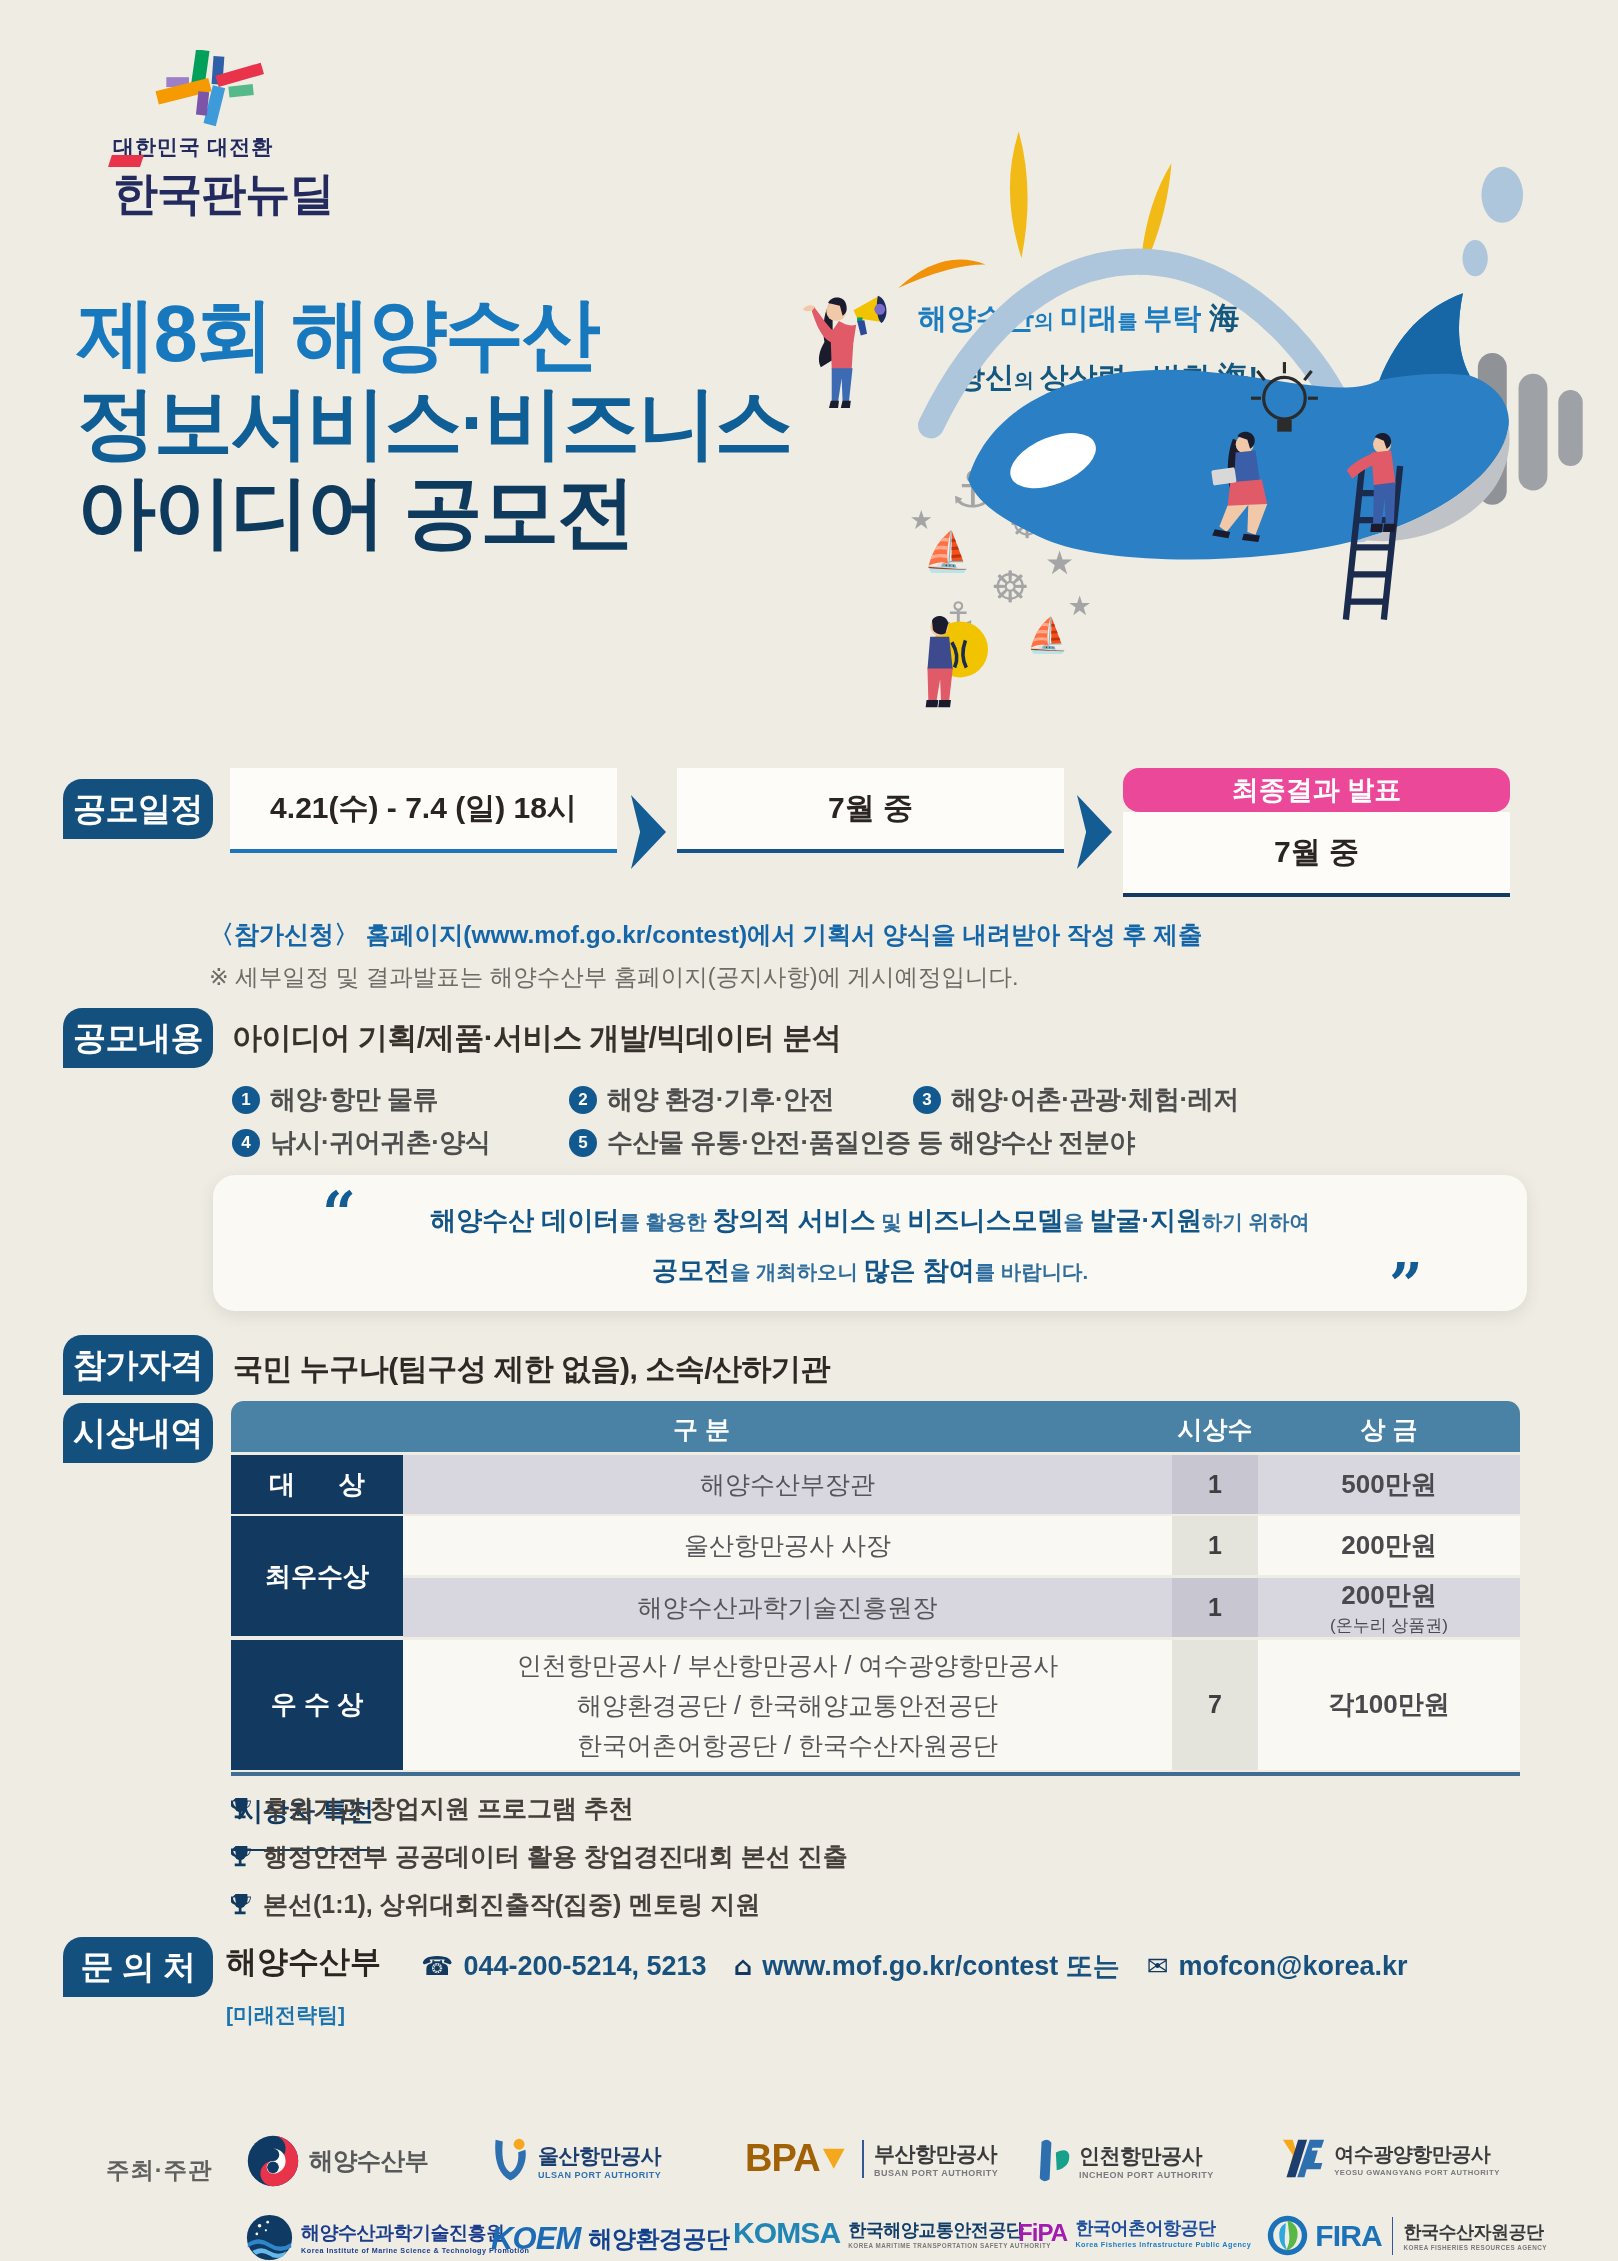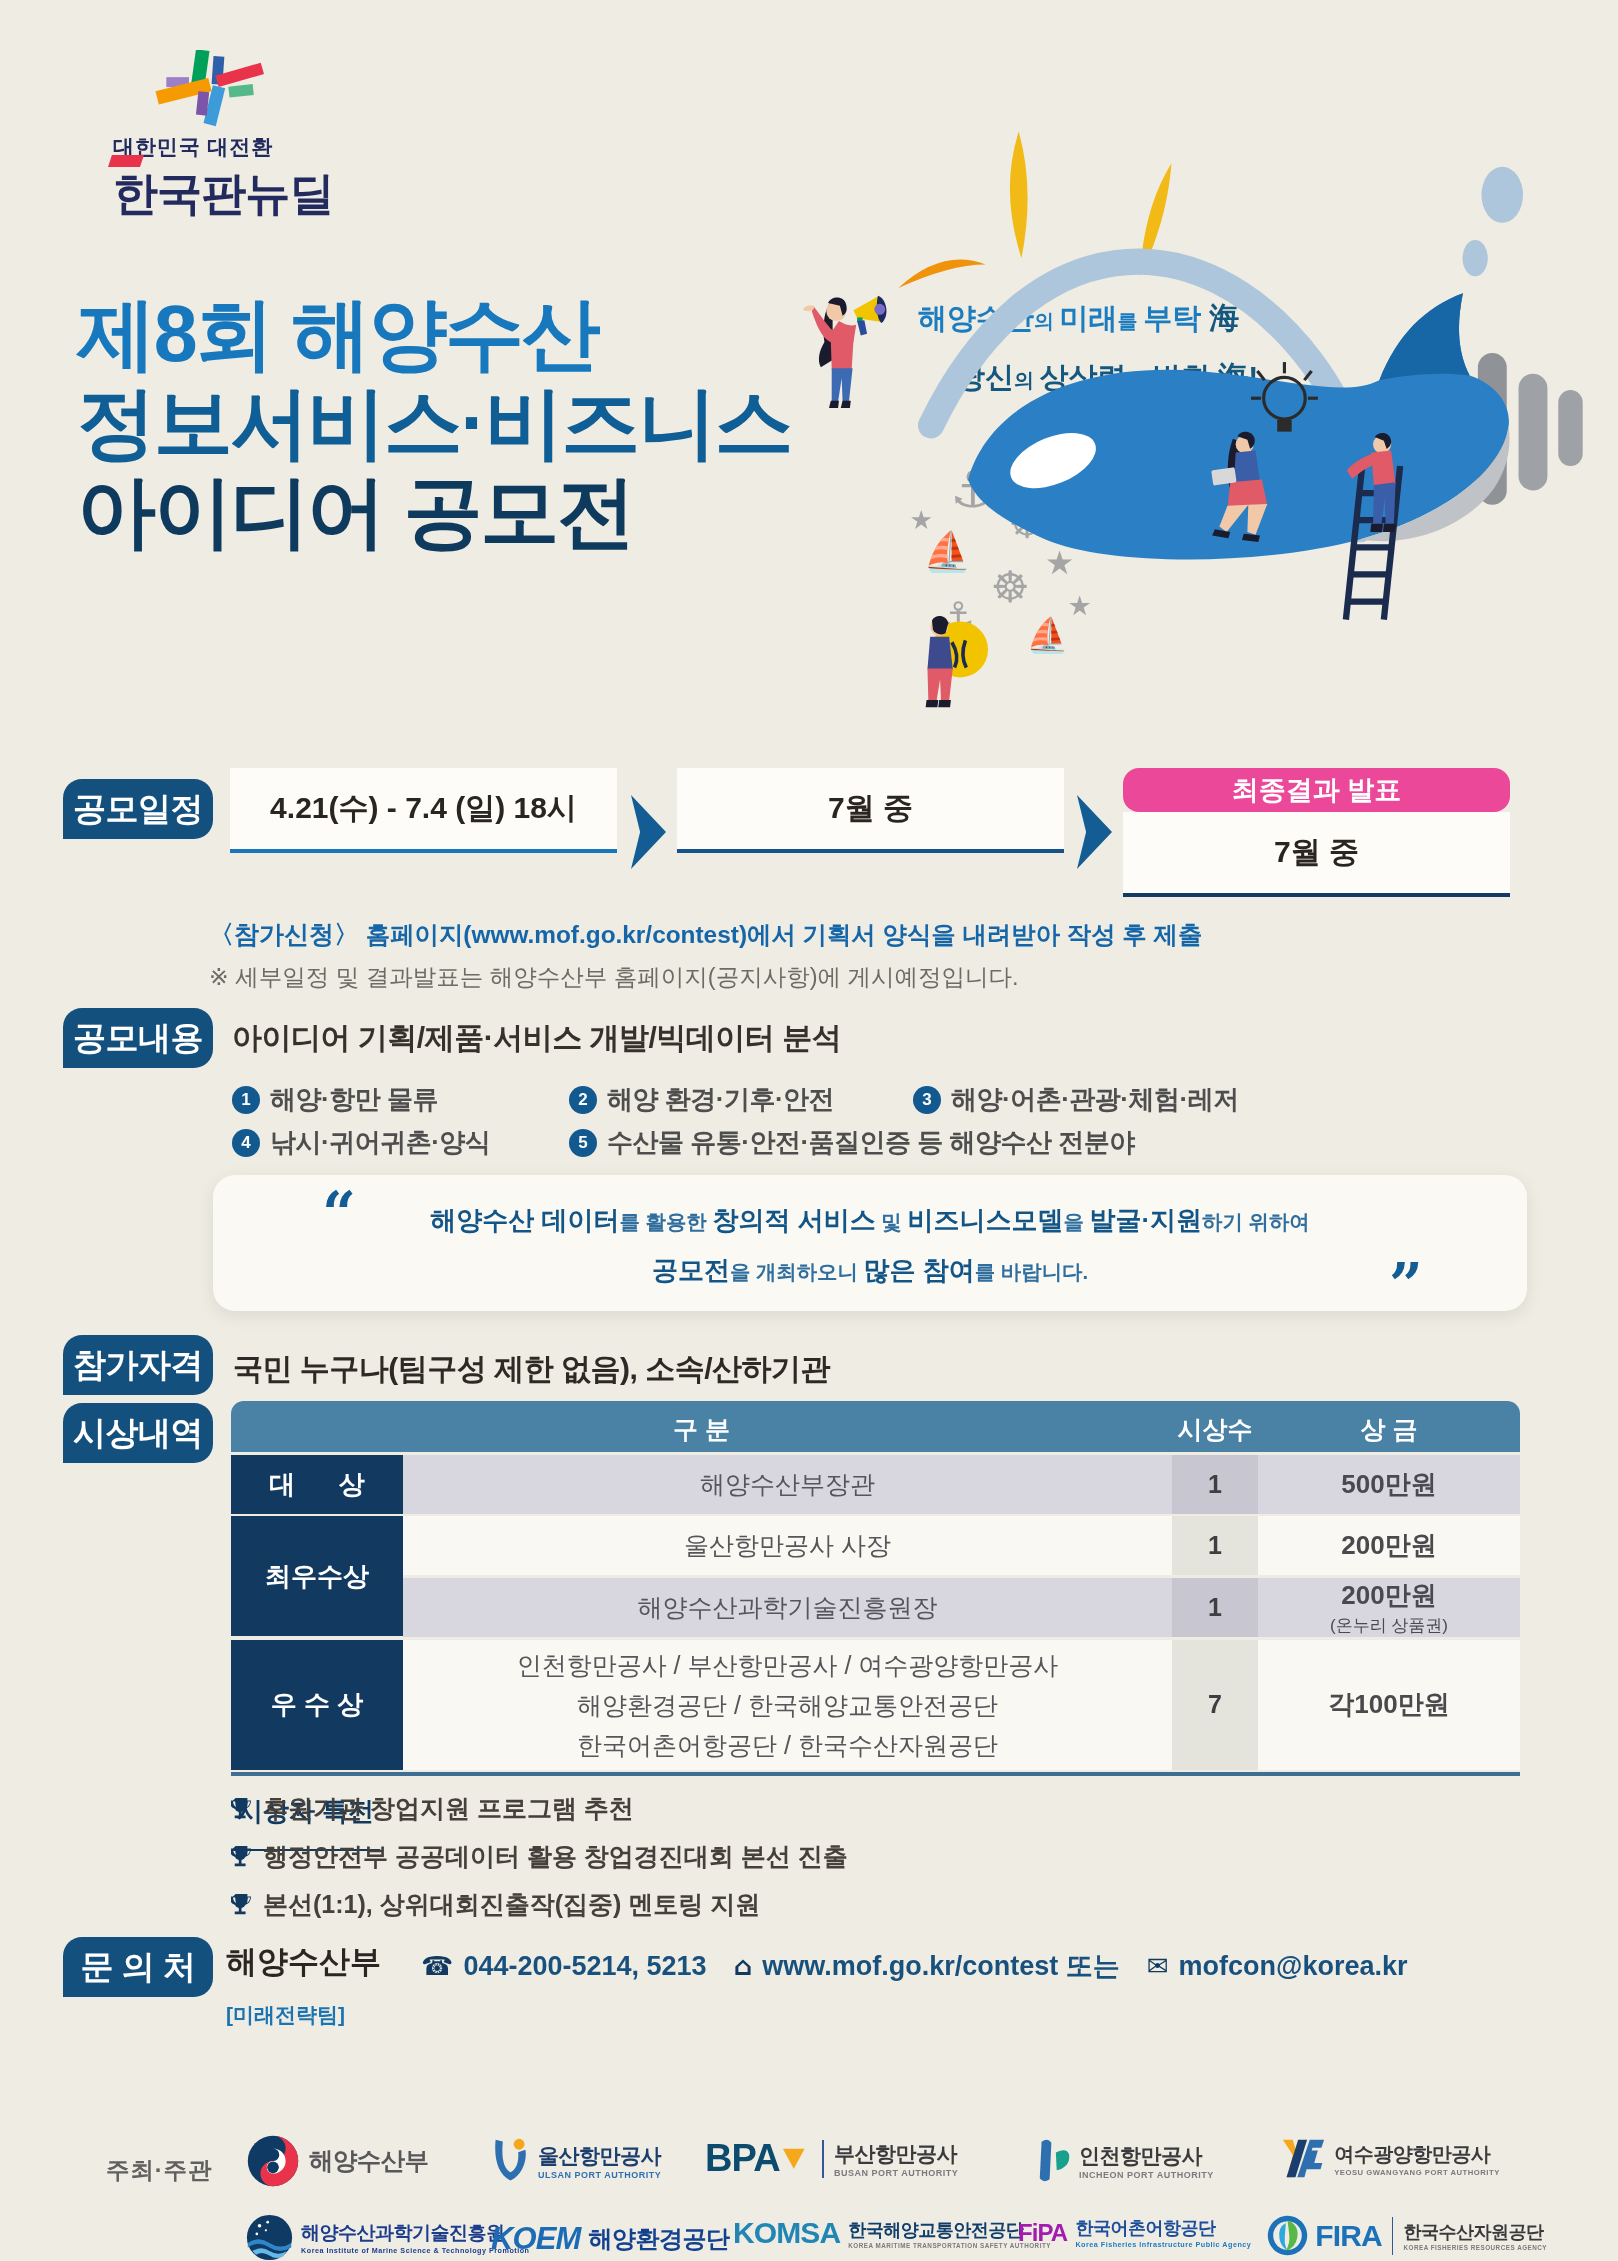--- a/index.html
+++ b/index.html
@@ -425,21 +425,21 @@
       <path d="M10,6 C6,50 16,84 43,96 C70,84 80,50 76,28 L60,34 C62,54 56,72 43,78 C30,72 22,52 26,10 Z" fill="#2E6FB0"></path>
       <circle cx="62" cy="16" r="12" fill="#F5A81C"></circle>
     </svg>
     <div class="stack">
       <span class="kname" style="color:#1B3E6E;">울산항만공사</span>
       <span class="ename" style="color:#2E6FB0;">ULSAN PORT AUTHORITY</span>
     </div>
   </div>
 
   <div class="logo" style="left:705px;top:2137px;">
-    <span class="wordmark" style="font-size:38px;color:#0c4a6e;">BPA</span>
+    <span class="wordmark" style="font-size:38px;color:#a16207;margin-left:40px;">BPA</span>
     <svg width="23.5" height="23.5" viewBox="0 0 52 52" style="margin:0 6.3px 0 2.7px;">
         <path d="M2,4 h48 l-24,44 z" fill="#F5A81C"></path>
       </svg>
     <div class="vline"></div>
     <div class="stack">
       <span class="kname">부산항만공사</span>
       <span class="ename">BUSAN PORT AUTHORITY</span>
     </div>
   </div>
 

